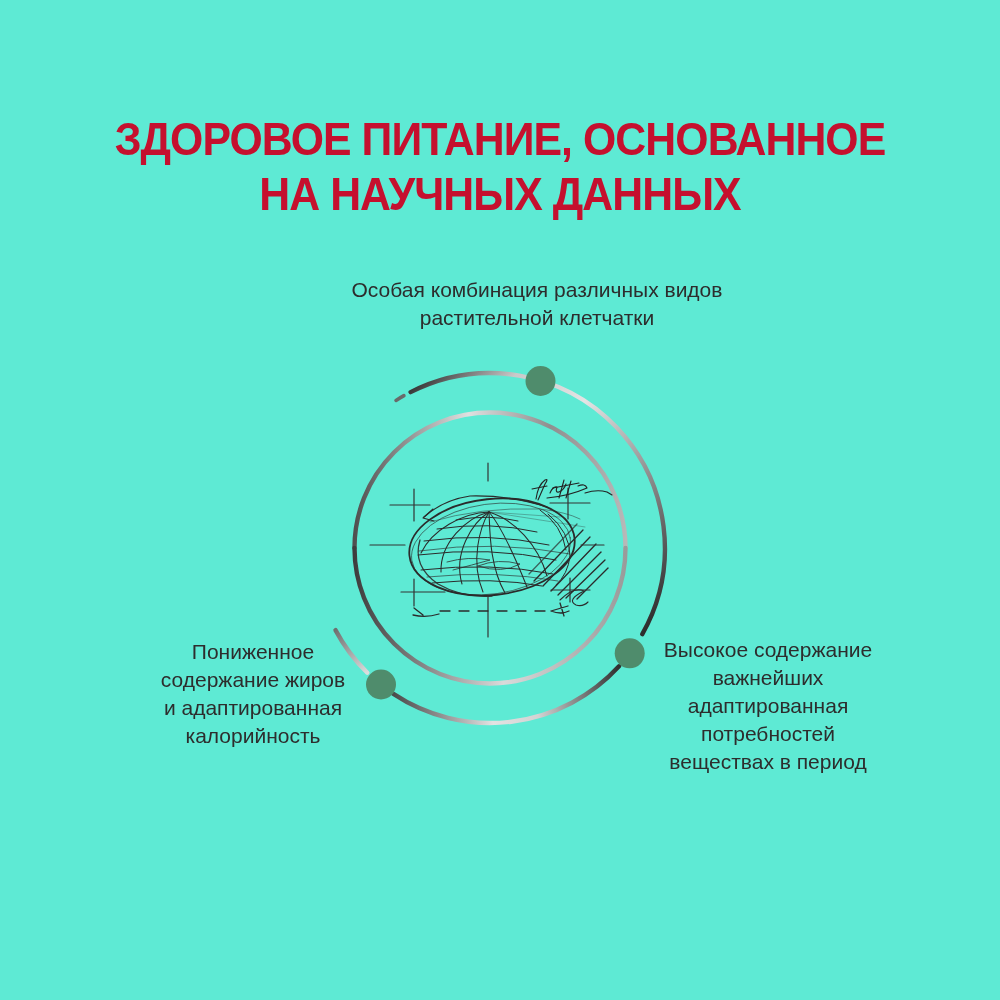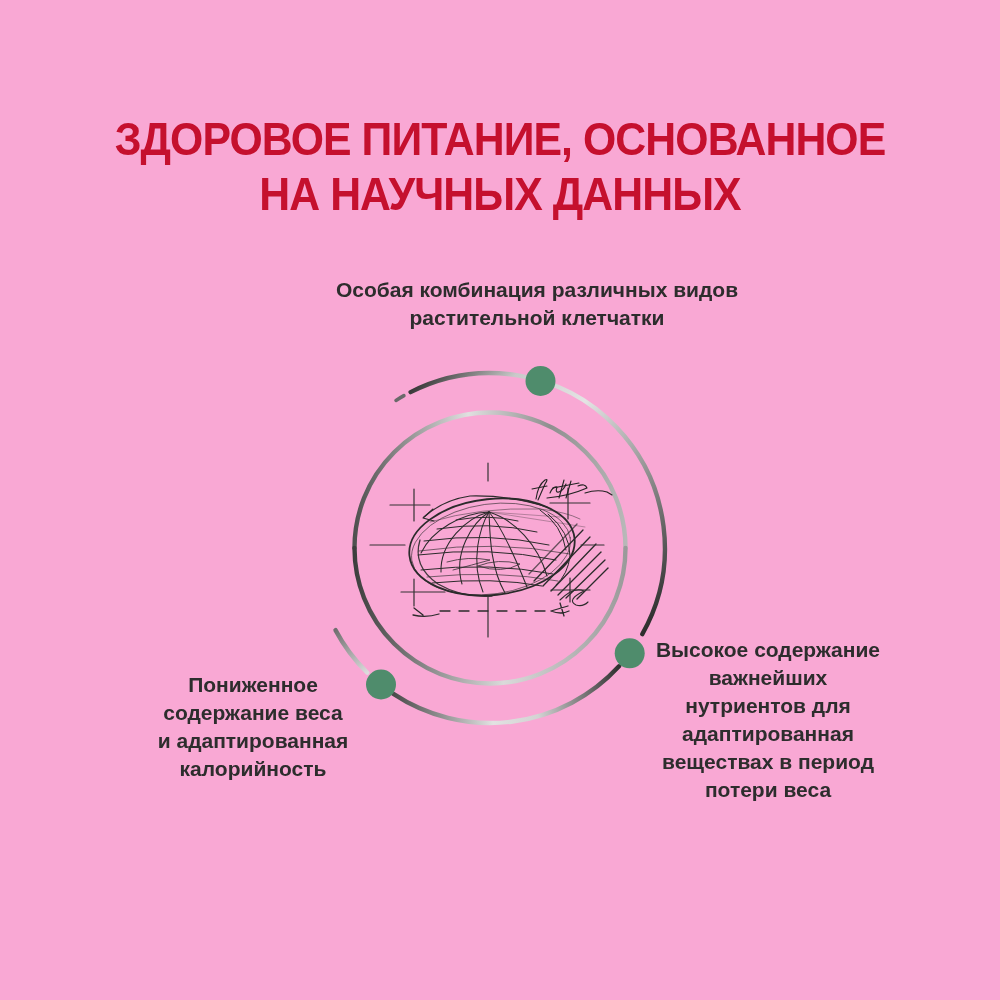--- a/index.html
+++ b/index.html
@@ -1,20 +1,20 @@
 <!DOCTYPE html>
 <html><head>
 <meta charset="utf-8">
 <style>
   html, body { margin: 0; padding: 0; background: #ffffff; }
   .page {
     position: relative;
     width: 1000px;
     height: 1000px;
-    background: #f9a8d4;
+    background: #5eead4;
     overflow: hidden;
     font-family: "Liberation Sans", sans-serif;
   }
   .title {
     position: absolute;
     top: 112px;
     left: 0;
     width: 1000px;
     text-align: center;
     color: #c5102e;
@@ -24,24 +24,23 @@
     letter-spacing: -1px;
     transform: scaleX(0.93);
     transform-origin: 500px 0;
   }
   .callout {
     position: absolute;
     color: #2d2d2d;
     font-size: 21px;
     line-height: 28px;
     text-align: center;
-    font-weight: bold;
   }
   .callout-top   { left: 287px; top: 276px; width: 500px; }
-  .callout-left  { left: 103px; top: 671px; width: 300px; }
+  .callout-left  { left: 103px; top: 638px; width: 300px; }
   .callout-right { left: 618px; top: 636px; width: 300px; }
   svg.diagram {
     position: absolute;
     left: 0; top: 0;
     width: 1000px; height: 1000px;
   }
 </style>
 </head>
 <body>
 
@@ -52,32 +51,31 @@
     <div>НА НАУЧНЫХ ДАННЫХ</div>
   </h1>
 
   <div class="callout callout-top">
     <div>Особая комбинация различных видов</div>
     <div>растительной клетчатки</div>
   </div>
 
   <div class="callout callout-left">
     <div>Пониженное</div>
-    <div>содержание веса</div>
+    <div>содержание жиров</div>
     <div>и адаптированная</div>
     <div>калорийность</div>
   </div>
 
   <div class="callout callout-right">
     <div>Высокое содержание</div>
     <div>важнейших</div>
-    <div>нутриентов для</div>
     <div>адаптированная</div>
+    <div>потребностей</div>
     <div>веществах в период</div>
-    <div>потери веса</div>
   </div>
 
   <svg class="diagram" viewBox="0 0 1000 1000">
     <defs>
       <linearGradient id="gTop" gradientUnits="userSpaceOnUse" x1="410" y1="392" x2="642" y2="634">
         <stop offset="0" stop-color="#3a3a3a"></stop>
         <stop offset="0.18" stop-color="#c9c9c9"></stop>
         <stop offset="0.38" stop-color="#e4e4e4"></stop>
         <stop offset="0.62" stop-color="#9e9e9e"></stop>
         <stop offset="0.85" stop-color="#5a5a5a"></stop>

